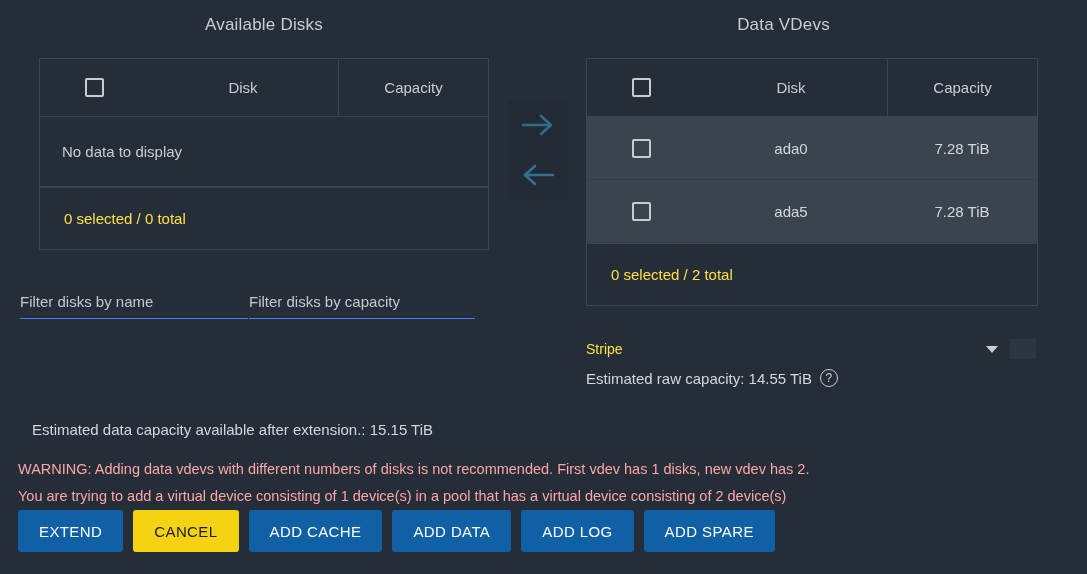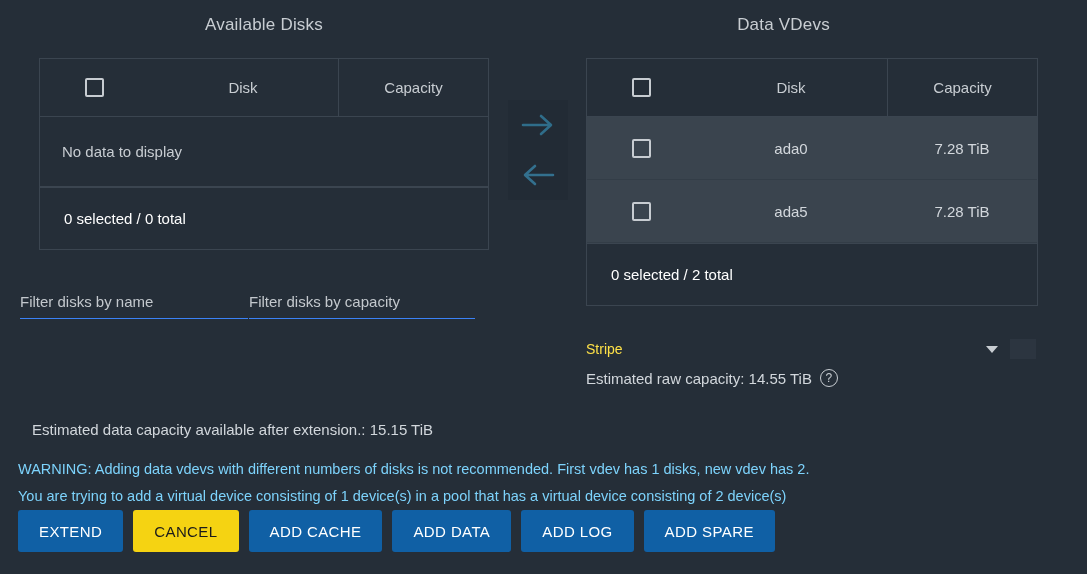--- a/index.html
+++ b/index.html
@@ -74,21 +74,21 @@
     font-size: 15px;
     color: #c8cdd2;
     border-bottom: 1px solid #3b4550;
   }
   .tbl-foot {
     height: 62px;
     display: flex;
     align-items: center;
     padding-left: 24px;
     font-size: 15px;
-    color: #ffffff;
+    color: #fde047;
     border-top: 1px solid #3b4550;
   }
   .tbl-foot.nb { border-top: 1px solid #3b4550; }
 
   
   .cbx {
     width: 19px; height: 19px;
     border: 2px solid #c7ccd1;
     border-radius: 2px;
     background: transparent;
@@ -166,21 +166,21 @@
     font-size: 12px; color: #c8cdd2; line-height: 1;
   }
 
   
   #estimate {
     position: absolute; left: 32px; top: 421px;
     font-size: 15px; color: #d2d7dc;
   }
   .warn {
     position: absolute; left: 18px;
-    font-size: 14.5px; color: #7dd3fc;
+    font-size: 14.5px; color: #fca5a5;
     white-space: nowrap;
   }
   #warn-1 { top: 461px; }
   #warn-2 { top: 488px; }
 
   
   .btn-bar {
     position: absolute;
     left: 18px; top: 510px;
     display: flex;

